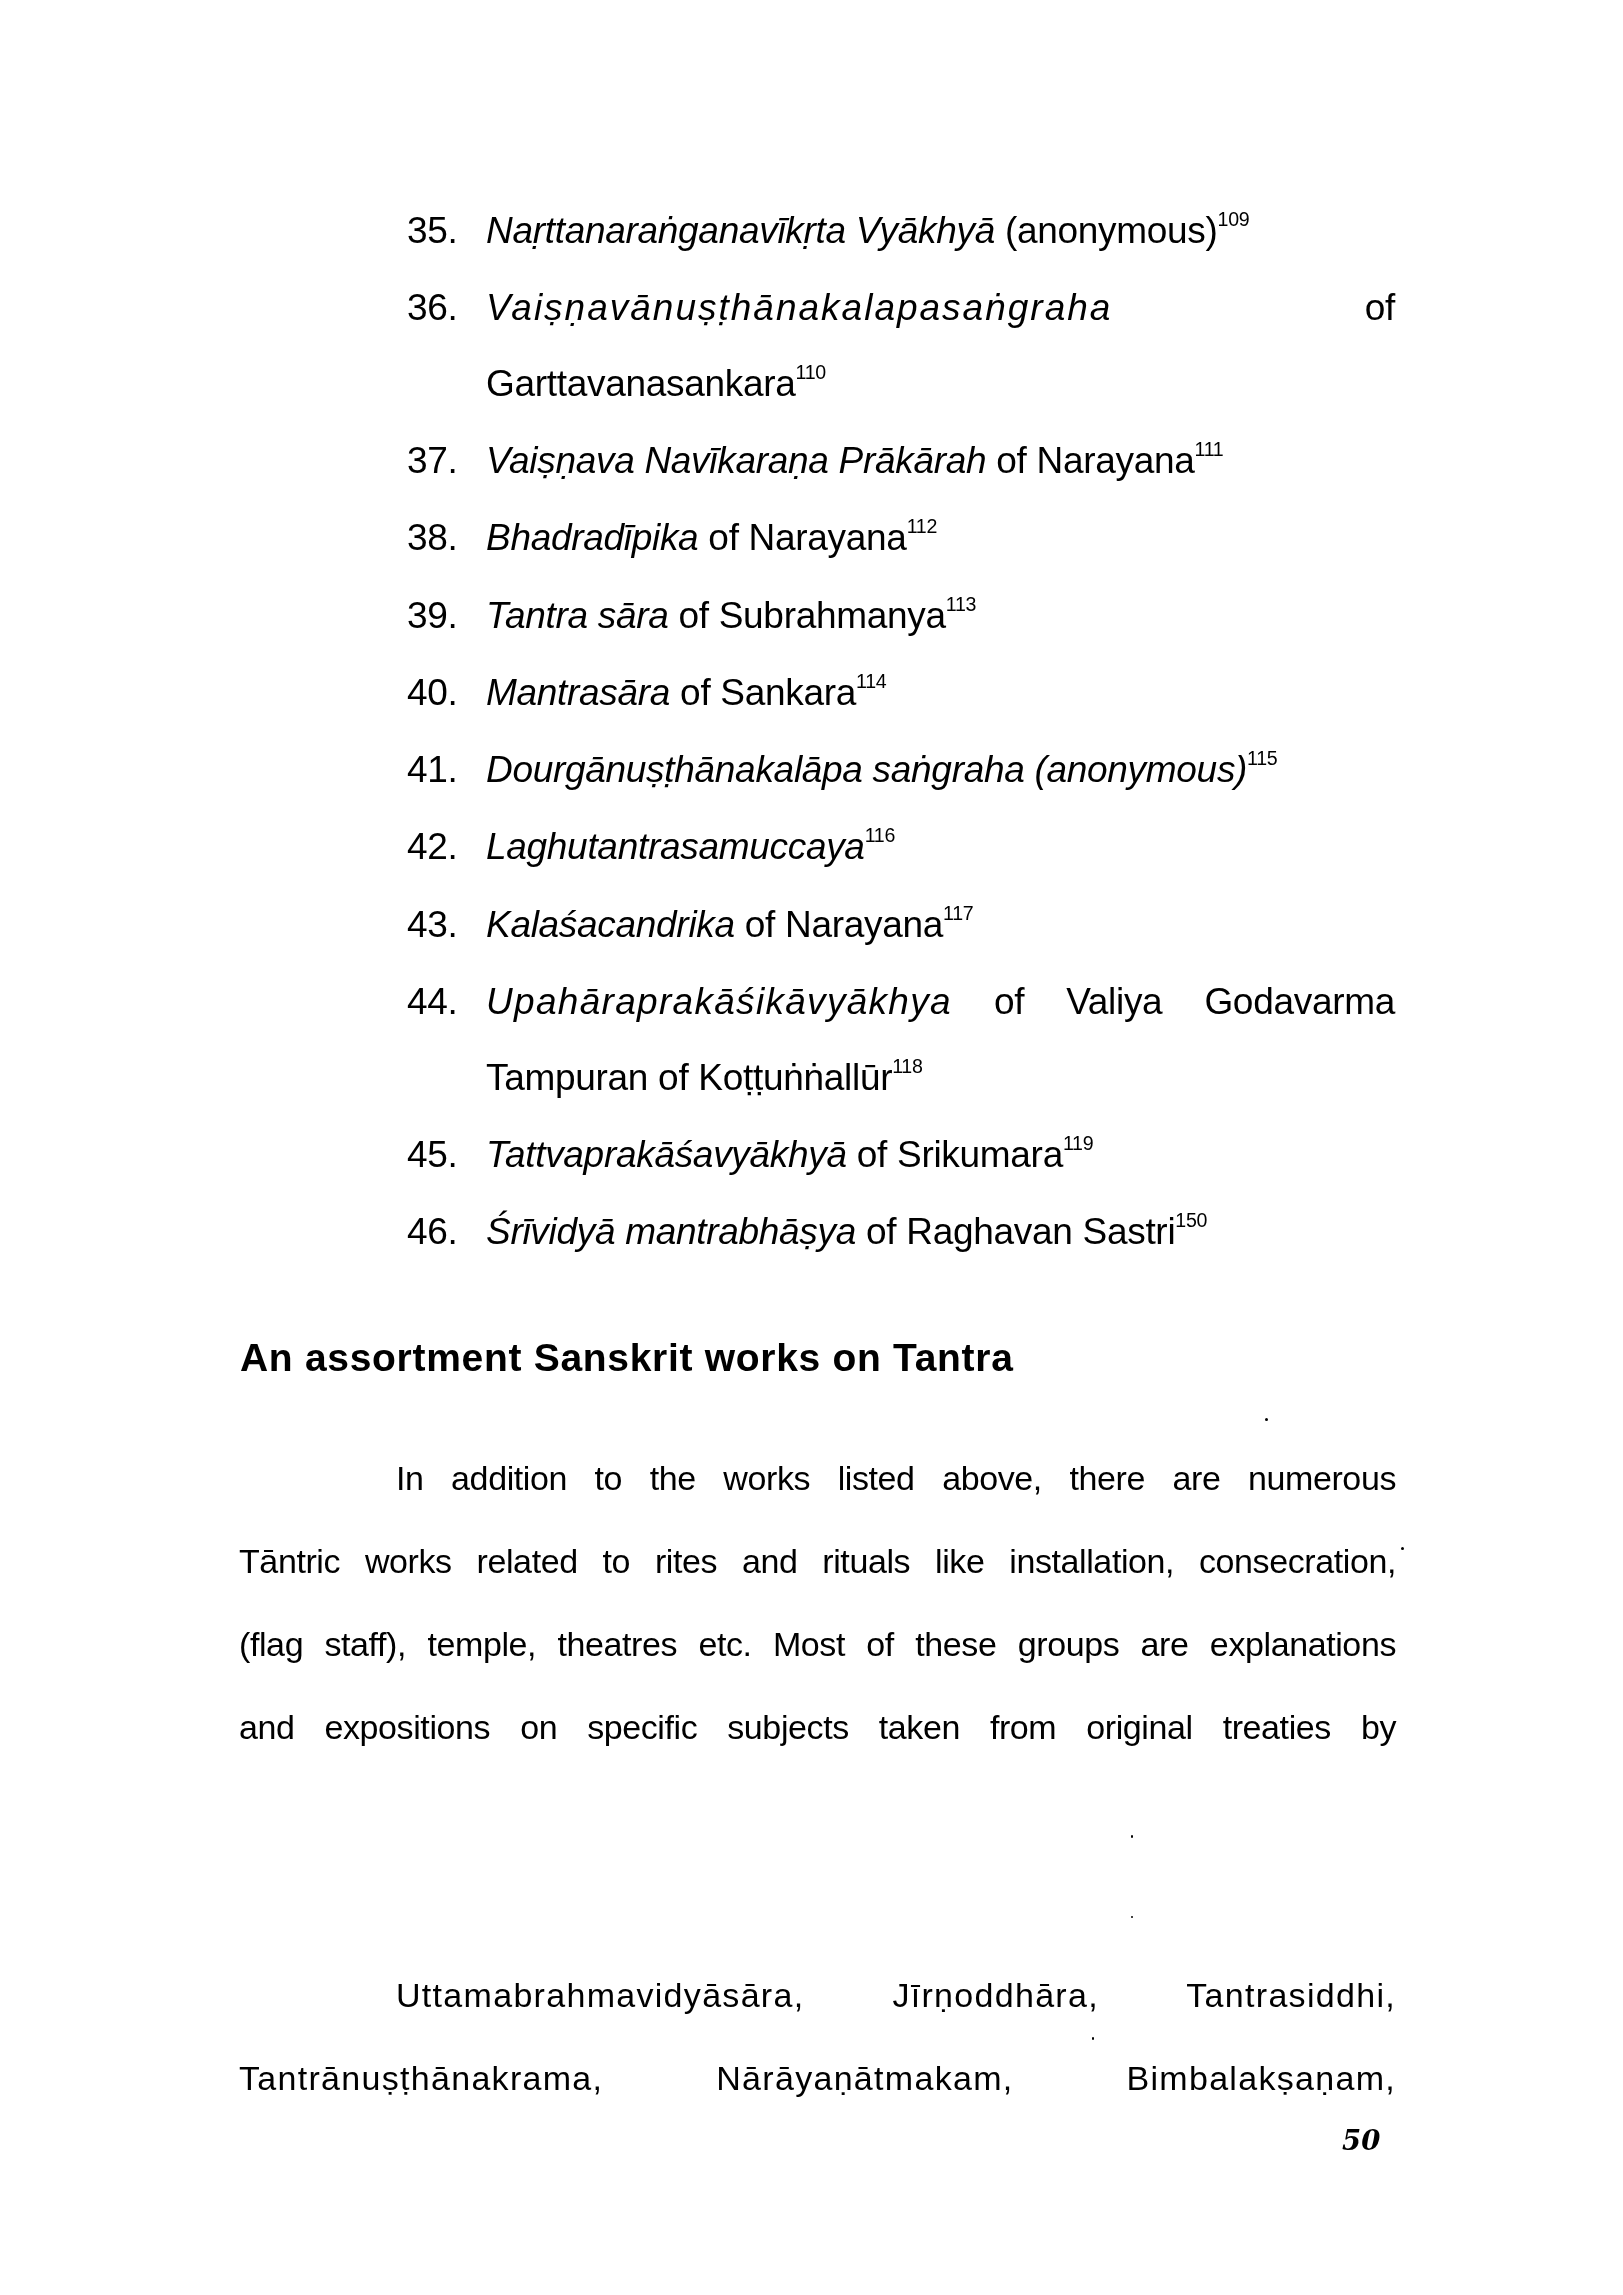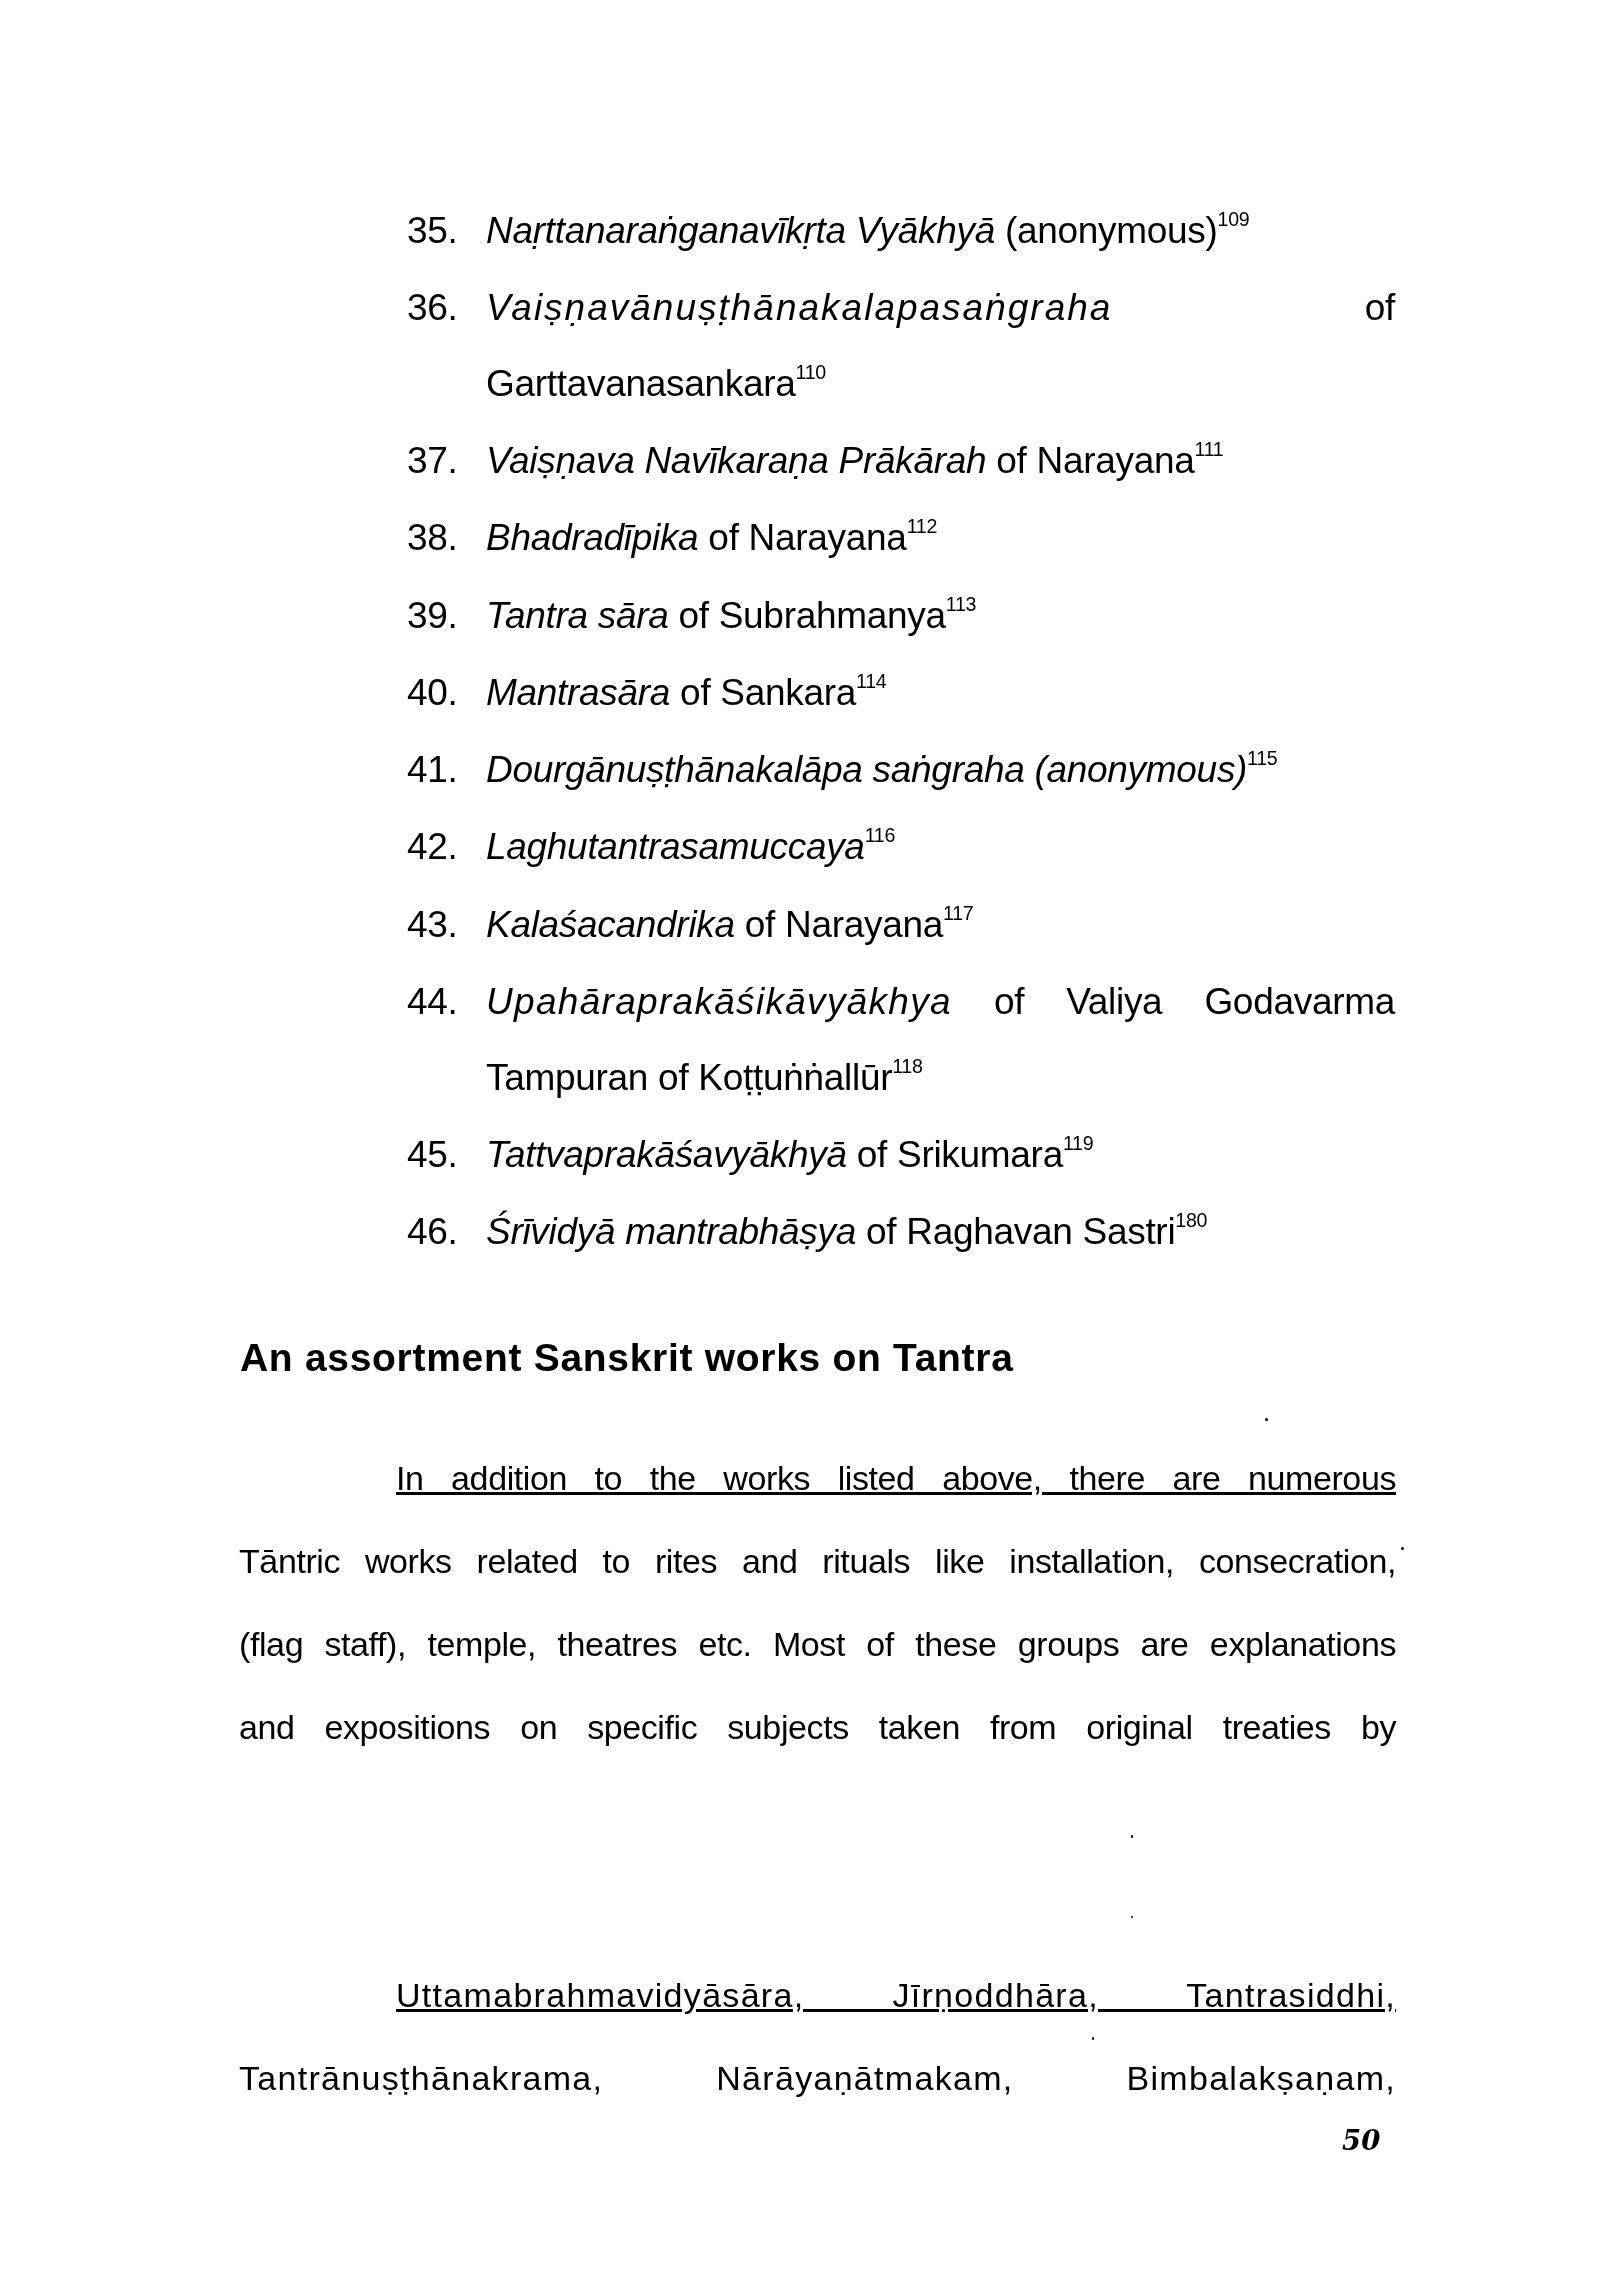--- a/index.html
+++ b/index.html
@@ -23,21 +23,21 @@
   .heading {
     position: absolute; left: 240px; top: 1335px; font-size: 39px; font-weight: bold;
     line-height: 46px; letter-spacing: 0.7px; white-space: nowrap;
   }
 
   .para {
     position: absolute; left: 239px; width: 1157px; font-size: 34px; line-height: 83px;
     text-align: justify; text-align-last: justify; letter-spacing: -0.4px;
   }
   .para-line { display: block; height: 83px; white-space: nowrap; text-align: justify; text-align-last: justify; }
-  .indent { padding-left: 157px; text-decoration: underline; }
+  .indent { padding-left: 157px; }
 
   .titles {
     position: absolute; left: 239px; width: 1157px; font-size: 34px; line-height: 83px; letter-spacing: 1.3px;
   }
   .titles .para-line { text-align-last: justify; }
 
   .page-number {
     position: absolute; left: 1342px; top: 2124px; font-family: "DejaVu Serif", serif;
     font-style: italic; font-weight: bold; font-size: 27.5px;
   }
@@ -135,21 +135,21 @@
   <div class="line" style="top:1135px;">
     <span class="num">45.</span>
     <span class="txt">
       <span class="it">Tattvaprakāśavyākhyā</span><span> of Srikumara</span><sup>119</sup>
     </span>
   </div>
 
   <div class="line" style="top:1212px;">
     <span class="num">46.</span>
     <span class="txt">
-      <span class="it">Śrīvidyā mantrabhāṣya</span><span> of Raghavan Sastri</span><sup>180</sup>
+      <span class="it">Śrīvidyā mantrabhāṣya</span><span> of Raghavan Sastri</span><sup>150</sup>
     </span>
   </div>
 
   <div class="heading">An assortment Sanskrit works on Tantra</div>
 
   <div class="para" style="top:1437px;">
     <span class="para-line indent">In addition to the works listed above, there are numerous</span>
     <span class="para-line">Tāntric works related to rites and rituals like installation, consecration,</span>
     <span class="para-line">(flag staff), temple, theatres etc. Most of these groups are explanations</span>
     <span class="para-line">and expositions on specific subjects taken from original treaties by</span>

